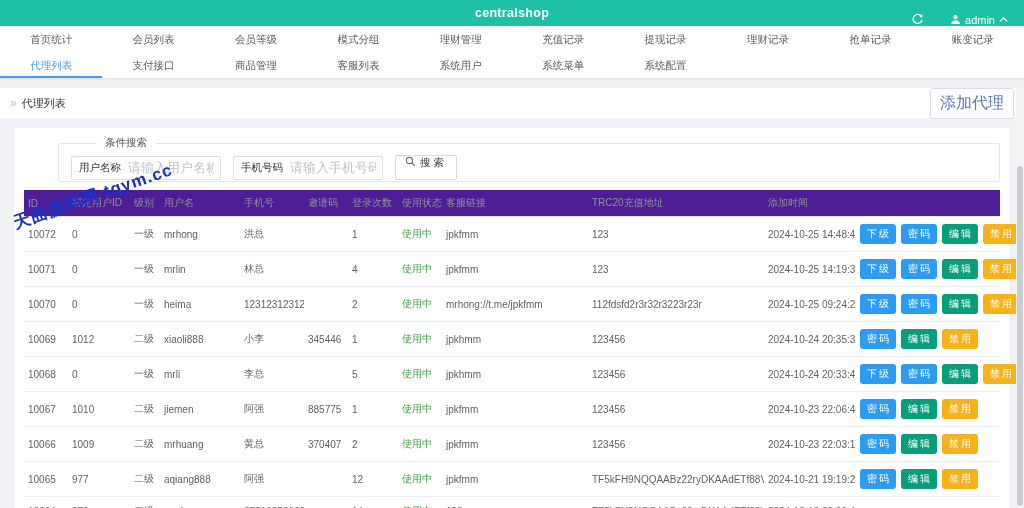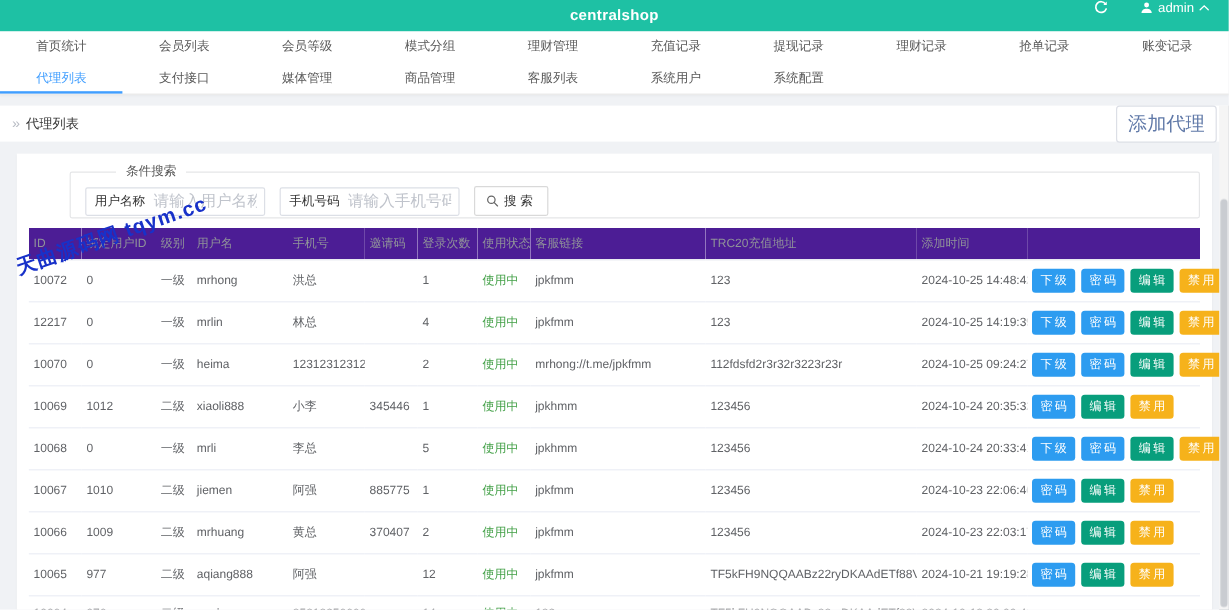--- a/index.html
+++ b/index.html
@@ -9,21 +9,21 @@
   }
   *{box-sizing:border-box;}
   html,body{margin:0;padding:0;}
   body{
     width:1024px;height:508px;overflow:hidden;
     background:#f0f2f5;
     font-family:"Liberation Sans","DejaVu Sans",sans-serif;
     color:#333;
   }
   
-  .topbar{height:26px;background:var(--header-bg);position:relative;display:flex;align-items:flex-start;color:#fff;}
+  .topbar{height:26px;background:var(--header-bg);position:relative;display:flex;align-items:flex-end;color:#fff;}
   .topbar-title{position:absolute;left:50%;top:50%;transform:translate(-50%,-50%);font-size:12.5px;font-weight:bold;letter-spacing:.3px;}
   .topbar-right{margin-left:auto;display:flex;align-items:center;gap:26px;padding-right:16px;font-size:11px;}
   .icon-btn{display:inline-flex;align-items:center;cursor:pointer;}
   .user{display:inline-flex;align-items:center;gap:4px;cursor:pointer;}
   
   .nav{background:#fff;border-bottom:1px solid #e6e6e6;box-shadow:0 1px 2px rgba(0,0,0,.04);}
   .nav-row{display:grid;grid-template-columns:repeat(10,1fr);}
   .nav-item{height:26px;line-height:26px;text-align:center;font-size:10.5px;color:#595959;cursor:pointer;position:relative;white-space:nowrap;}
   .nav-item.active{color:var(--accent);}
   .nav-item.active::after{content:"";position:absolute;left:0;right:0;bottom:0;height:2px;background:var(--accent);}
@@ -34,21 +34,21 @@
   .add-btn{margin-left:auto;background:#fff;border:1px solid #dcdfe6;border-radius:3px;color:#6079a8;font-size:16px;padding:4px 9px;cursor:pointer;font-family:inherit;}
   
   .card{margin:10px 14px 0;background:#fff;padding:6px 10px 0;box-shadow:0 1px 2px rgba(0,0,0,.05);min-height:380px;}
   .search-fs{border:1px solid #e5e6e8;border-radius:2px;margin:2px 0 8px 34px;padding:5px 10px 1px;}
   .search-fs legend{margin-left:28px;padding:0 8px;font-size:10.5px;color:#555;}
   .form-row{display:flex;align-items:center;margin-left:2px;}
   .input-group{display:inline-flex;align-items:center;border:1px solid #dcdfe6;border-radius:2px;height:24px;background:#fff;margin-right:12px;}
   .ig-label{padding:0 7px;font-size:10.5px;color:#333;white-space:nowrap;}
   .ig-input{border:none;outline:none;width:92px;font-size:13px;padding:0 6px 0 0;color:#333;font-family:Liberation Serif, serif;background:transparent;}
   .ig-input::placeholder{color:#c0c4cc;}
-  .search-btn{display:inline-flex;align-items:center;gap:4px;height:25px;padding:0 9px;background:#fff;border:1px solid #d9d9d9;border-radius:2px;font-size:10.5px;color:#333;letter-spacing:3px;cursor:pointer;font-family:Liberation Sans, sans-serif;}
+  .search-btn{display:inline-flex;gap:4px;height:25px;padding:0 9px;background:#fff;border:1px solid #d9d9d9;border-radius:2px;font-size:10.5px;color:#333;letter-spacing:3px;cursor:pointer;font-family:Liberation Sans, sans-serif;}
   
   .table-wrap{position:relative;margin-top:4px;}
   table{width:976px;border-collapse:collapse;table-layout:fixed;}
   th{background:#4c1d95;color:#909399;font-weight:normal;font-size:10px;text-align:left;padding:6px 4px;border-bottom:1px solid #e4e7ed;white-space:nowrap;overflow:hidden;}
   td{font-size:10px;color:#606266;padding:7px 4px;border-bottom:1px solid #ebeef5;white-space:nowrap;overflow:hidden;}
   td.status{color:var(--status-green);}
   td.actions{overflow:visible;}
   .abtn{border:none;border-radius:3px;color:#fff;font-size:10px;letter-spacing:2px;padding:3px 5px 3px 7px;margin-right:5px;cursor:pointer;font-family:inherit;}
   .watermark{position:absolute;left:-10px;top:22px;transform:rotate(-19deg);transform-origin:left center;font-size:17px;font-weight:bold;letter-spacing:1px;z-index:5;pointer-events:none;}
   
@@ -93,24 +93,24 @@
       <div class="nav-item">理财管理</div>
       <div class="nav-item">充值记录</div>
       <div class="nav-item">提现记录</div>
       <div class="nav-item">理财记录</div>
       <div class="nav-item">抢单记录</div>
       <div class="nav-item">账变记录</div>
     </div>
   <div class="nav-row">
       <div class="nav-item active">代理列表</div>
       <div class="nav-item">支付接口</div>
-      <div class="nav-item">媒体管理</div>
       <div class="nav-item">商品管理</div>
       <div class="nav-item">客服列表</div>
       <div class="nav-item">系统用户</div>
+      <div class="nav-item">系统菜单</div>
       <div class="nav-item">系统配置</div>
     </div>
 </div>
 
 <div class="breadcrumb-bar">
   <span class="bc-arrow">»</span>
   <span class="bc-title">代理列表</span>
   <button class="add-btn">添加代理</button>
 </div>
 
@@ -180,21 +180,21 @@
             <td>洪总</td>
             <td></td>
             <td>1</td>
             <td class="status">使用中</td>
             <td>jpkfmm</td>
             <td>123</td>
             <td>2024-10-25 14:48:42</td>
             <td class="actions"><button class="abtn" style="background: rgb(45, 156, 240);">下级</button><button class="abtn" style="background: rgb(45, 156, 240);">密码</button><button class="abtn" style="background: rgb(8, 158, 124);">编辑</button><button class="abtn" style="background: rgb(246, 178, 27);">禁用</button></td>
           </tr>
           <tr>
-            <td>12217</td>
+            <td>10071</td>
             <td>0</td>
             <td>一级</td>
             <td>mrlin</td>
             <td>林总</td>
             <td></td>
             <td>4</td>
             <td class="status">使用中</td>
             <td>jpkfmm</td>
             <td>123</td>
             <td>2024-10-25 14:19:39</td>

